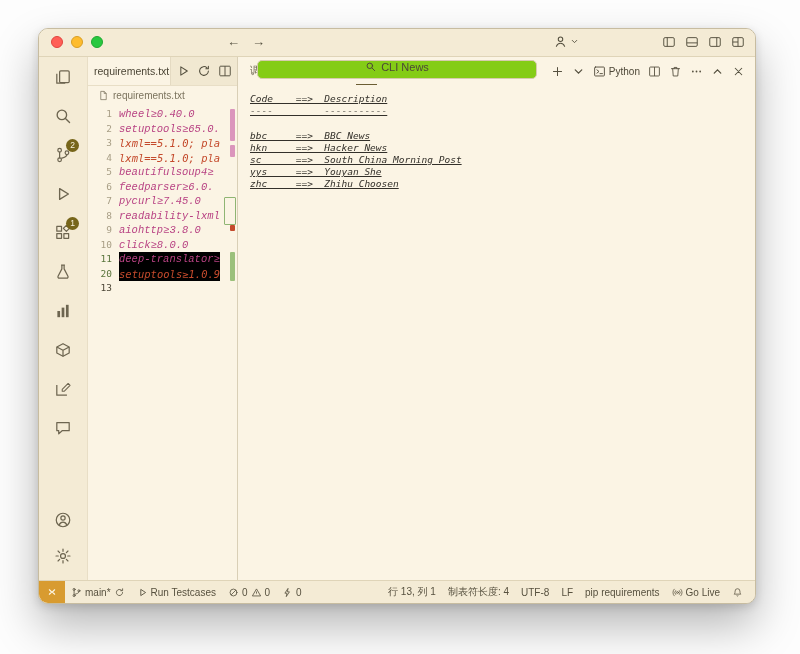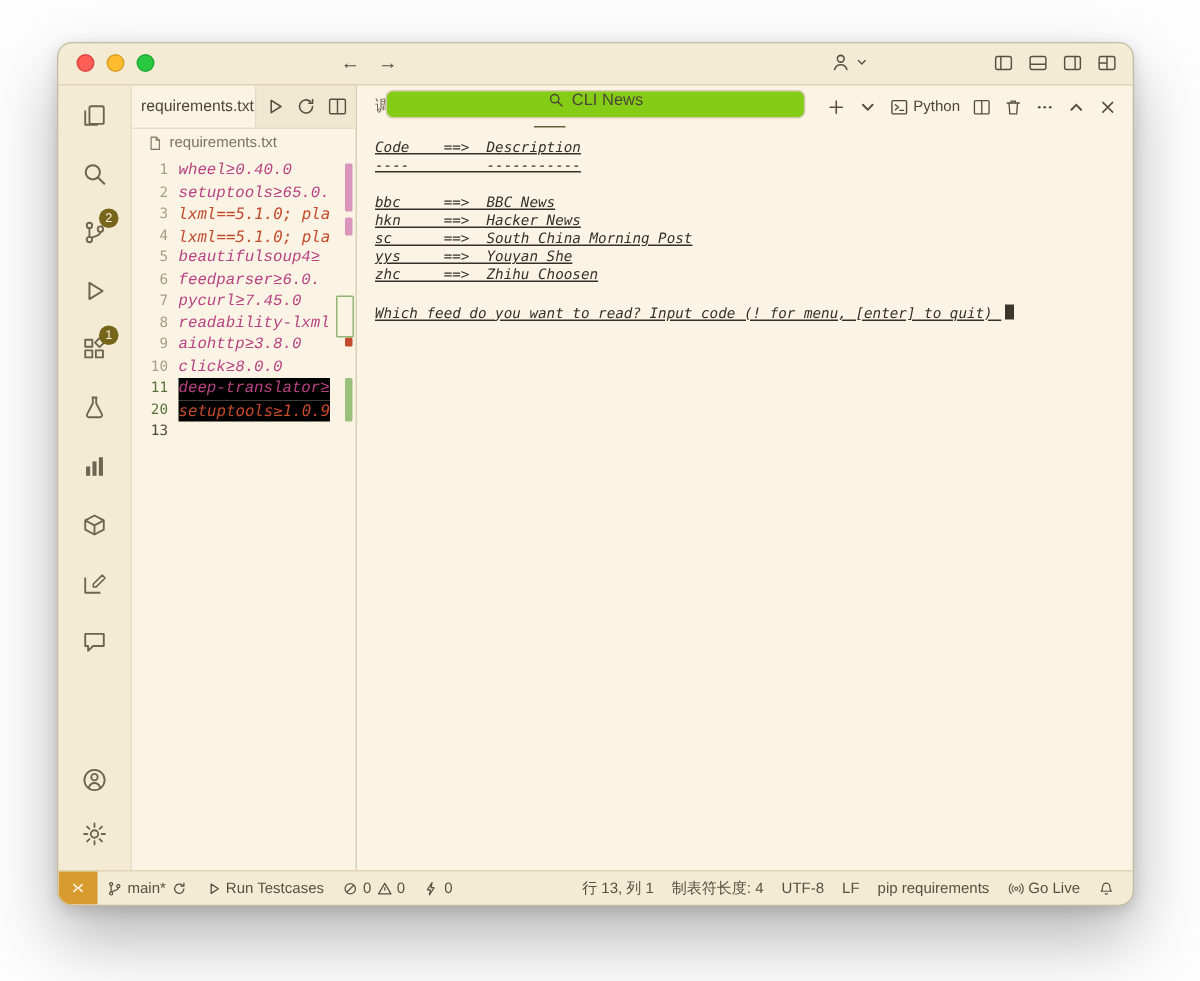--- a/index.html
+++ b/index.html
@@ -362,21 +362,20 @@
       <div class="terminal" id="terminal-lines">
           <div class="tline">Code    ==&gt;  Description</div>
           <div class="tline">----         -----------</div>
           <div class="tline"></div>
           <div class="tline">bbc     ==&gt;  BBC News</div>
           <div class="tline">hkn     ==&gt;  Hacker News</div>
           <div class="tline">sc      ==&gt;  South China Morning Post</div>
           <div class="tline">yys     ==&gt;  Youyan She</div>
           <div class="tline">zhc     ==&gt;  Zhihu Choosen</div>
           <div class="tline"></div>
-          <div class="tline"><span>Which feed do you want to read? Input code (! for menu, [enter] to quit) </span><span class="cursor"></span></div>
         </div>
     </div>
   </div>
 
   <div class="statusbar">
     <div class="sb-corner">
       <svg viewBox="0 0 16 16" fill="none" stroke="currentColor" stroke-width="1.5" stroke-linecap="round" stroke-linejoin="round">
           <path d="M4.5 5l3 3-3 3M11.5 5l-3 3 3 3"></path>
         </svg>
     </div>

